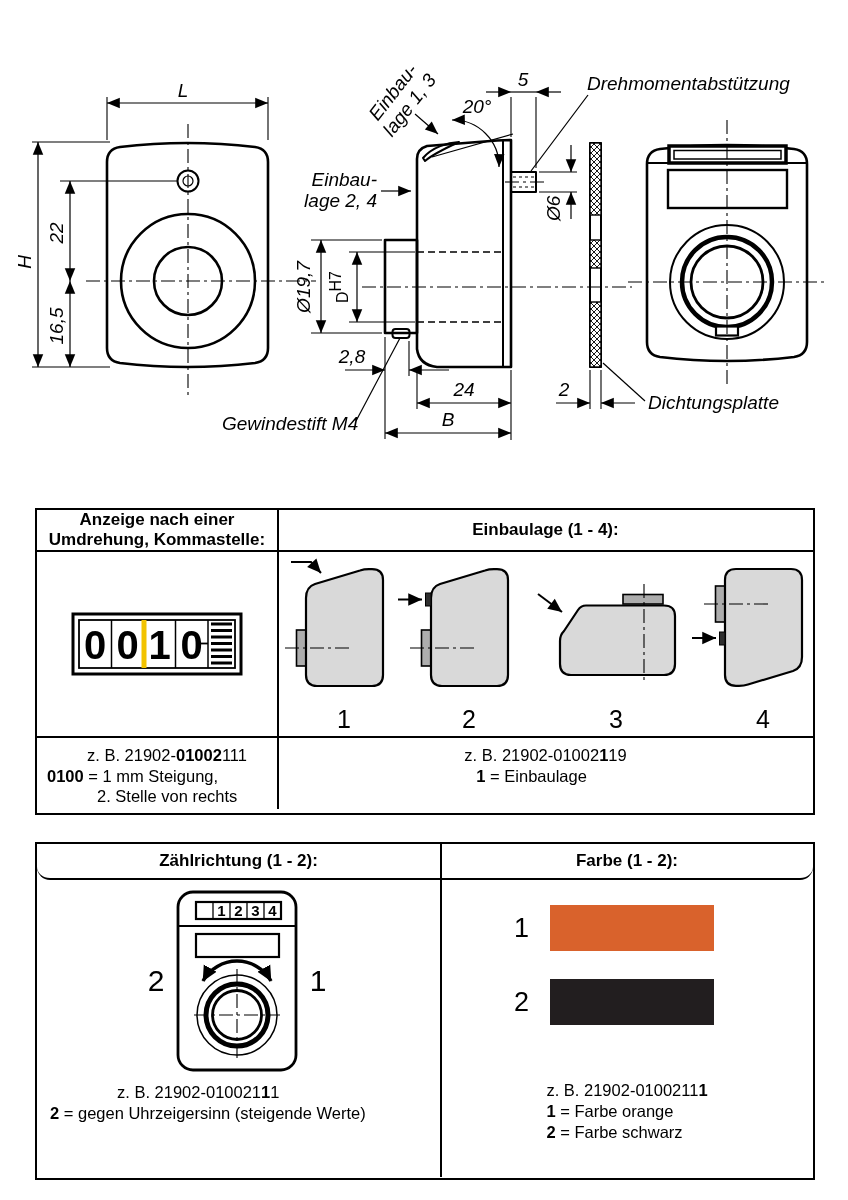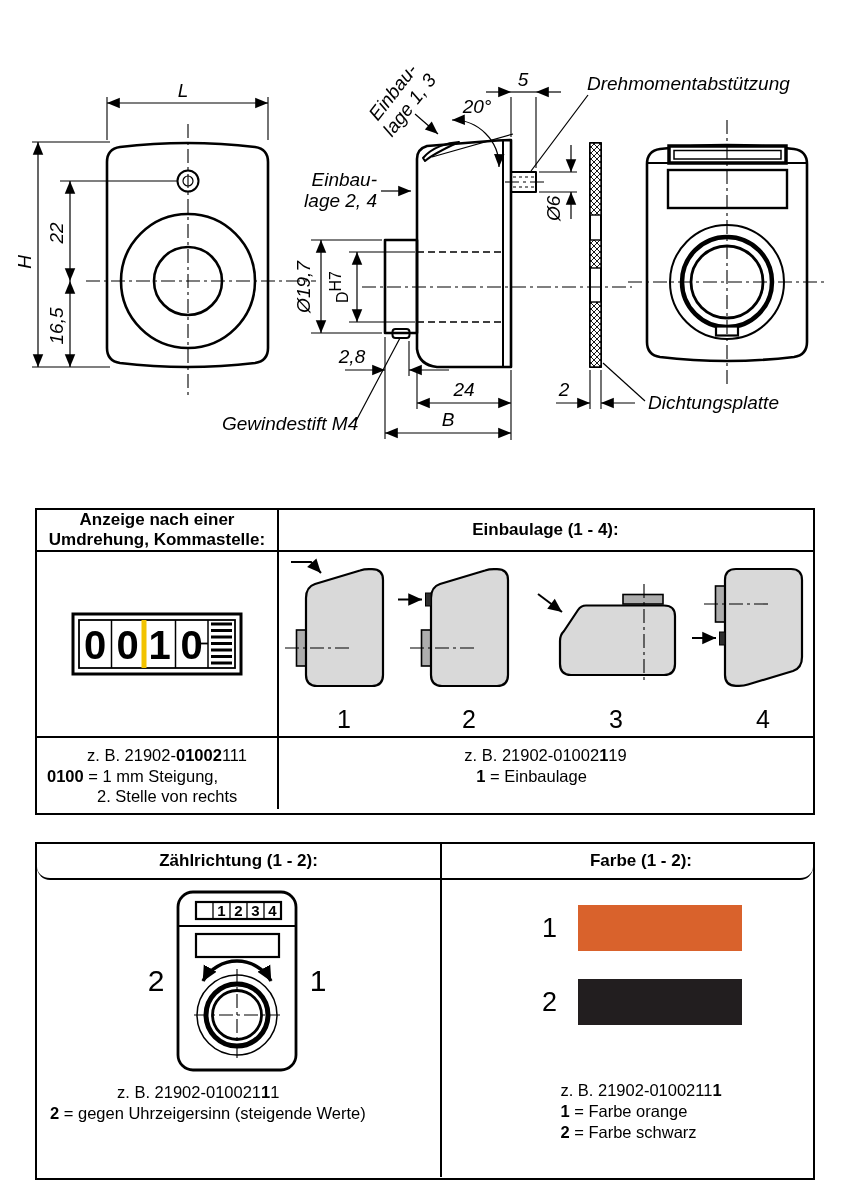--- a/index.html
+++ b/index.html
@@ -21,21 +21,21 @@
   .hid{fill:none;stroke:#000;stroke-width:1.5;stroke-dasharray:7 4;}
   .tbl{position:absolute;left:35px;width:780px;border:2.5px solid #000;box-sizing:border-box;background:#fff;}
   #table1{top:508px;height:307px;}
   #table2{top:842px;height:338px;}
   .row{display:flex;box-sizing:border-box;}
   .cell{box-sizing:border-box;}
   .head-row{border-bottom:2.5px solid #000;}
   .t1-left{width:242px;border-right:2.5px solid #000;}
   .t1-right{width:533px;align-items:center;}
   .t2-left{width:405px;border-right:2.5px solid #000;}
-  .t2-right{width:370px;padding-left:28px;}
+  .t2-right{width:370px;}
   .hdr{font-weight:bold;font-size:17px;text-align:center;display:flex;flex-direction:column;justify-content:center;line-height:20px;}
   #table1 .head-row{height:42px;}
   #table1 .content-row{height:186px;border-bottom:2.5px solid #000;}
   #table1 .foot-row{height:71px;}
   #table2 .head-row{height:36px;border-radius:13px;}
   #table2 .content-row{height:297px;}
   .center-flex{display:flex;align-items:center;justify-content:center;}
   .foot-text{font-size:16.5px;line-height:20.5px;padding-top:7px;}
   .b{font-weight:bold;margin-top:43px;}
   .ind1{padding-left:40px;}

